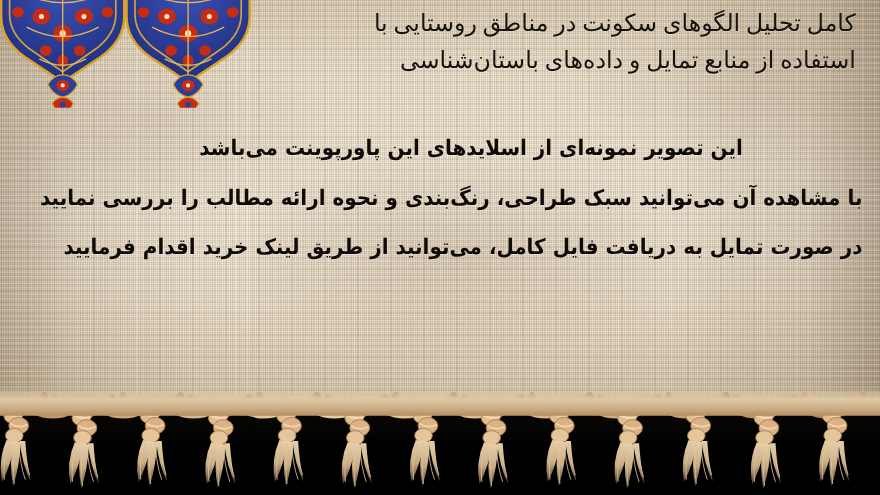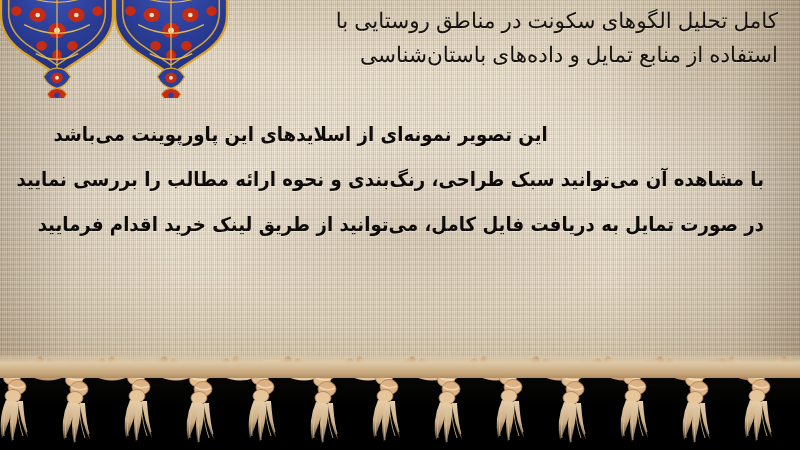--- a/index.html
+++ b/index.html
@@ -60,28 +60,28 @@
     background:linear-gradient(180deg, rgba(230,216,190,0) 0%, #ddc8a6 42%, #caa97f 78%, #b08f66 100%);
     filter:blur(.4px);
   }
 
   
   .title-block{
     position:absolute;right:22px;top:4px;width:556px;
     direction:rtl;text-align:right;
   }
   .title-line{
-    font-family:Liberation Sans, sans-serif;
+    font-family:Liberation Serif, serif;
     font-size:21.5px;line-height:34px;color:#17120d;
     letter-spacing:0px;white-space:nowrap;
     text-shadow:0 1px 0 rgba(255,255,255,.28);
   }
   .body-block{
-    position:absolute;right:36px;top:112px;width:764px;
-    direction:rtl;text-align:left;
+    position:absolute;right:16px;top:112px;width:764px;
+    direction:rtl;text-align:center;
   }
   .body-line{
     font-family:"DejaVu Sans","Liberation Sans",sans-serif;
     font-size:19.5px;line-height:45px;color:#0d0a07;
     white-space:nowrap;font-weight:600;
     transform:scaleX(.93);transform-origin:right center;
     text-shadow:0 1px 0 rgba(255,255,255,.22);
   }
   .body-line.l1{padding-right:1px;}
   .body-line.l2{padding-right:0;}

